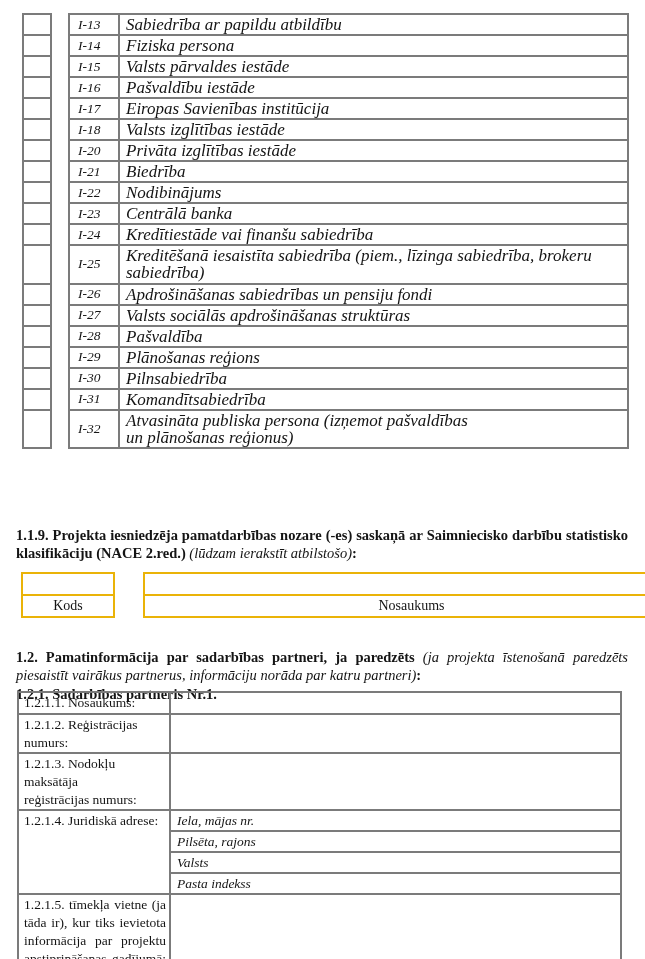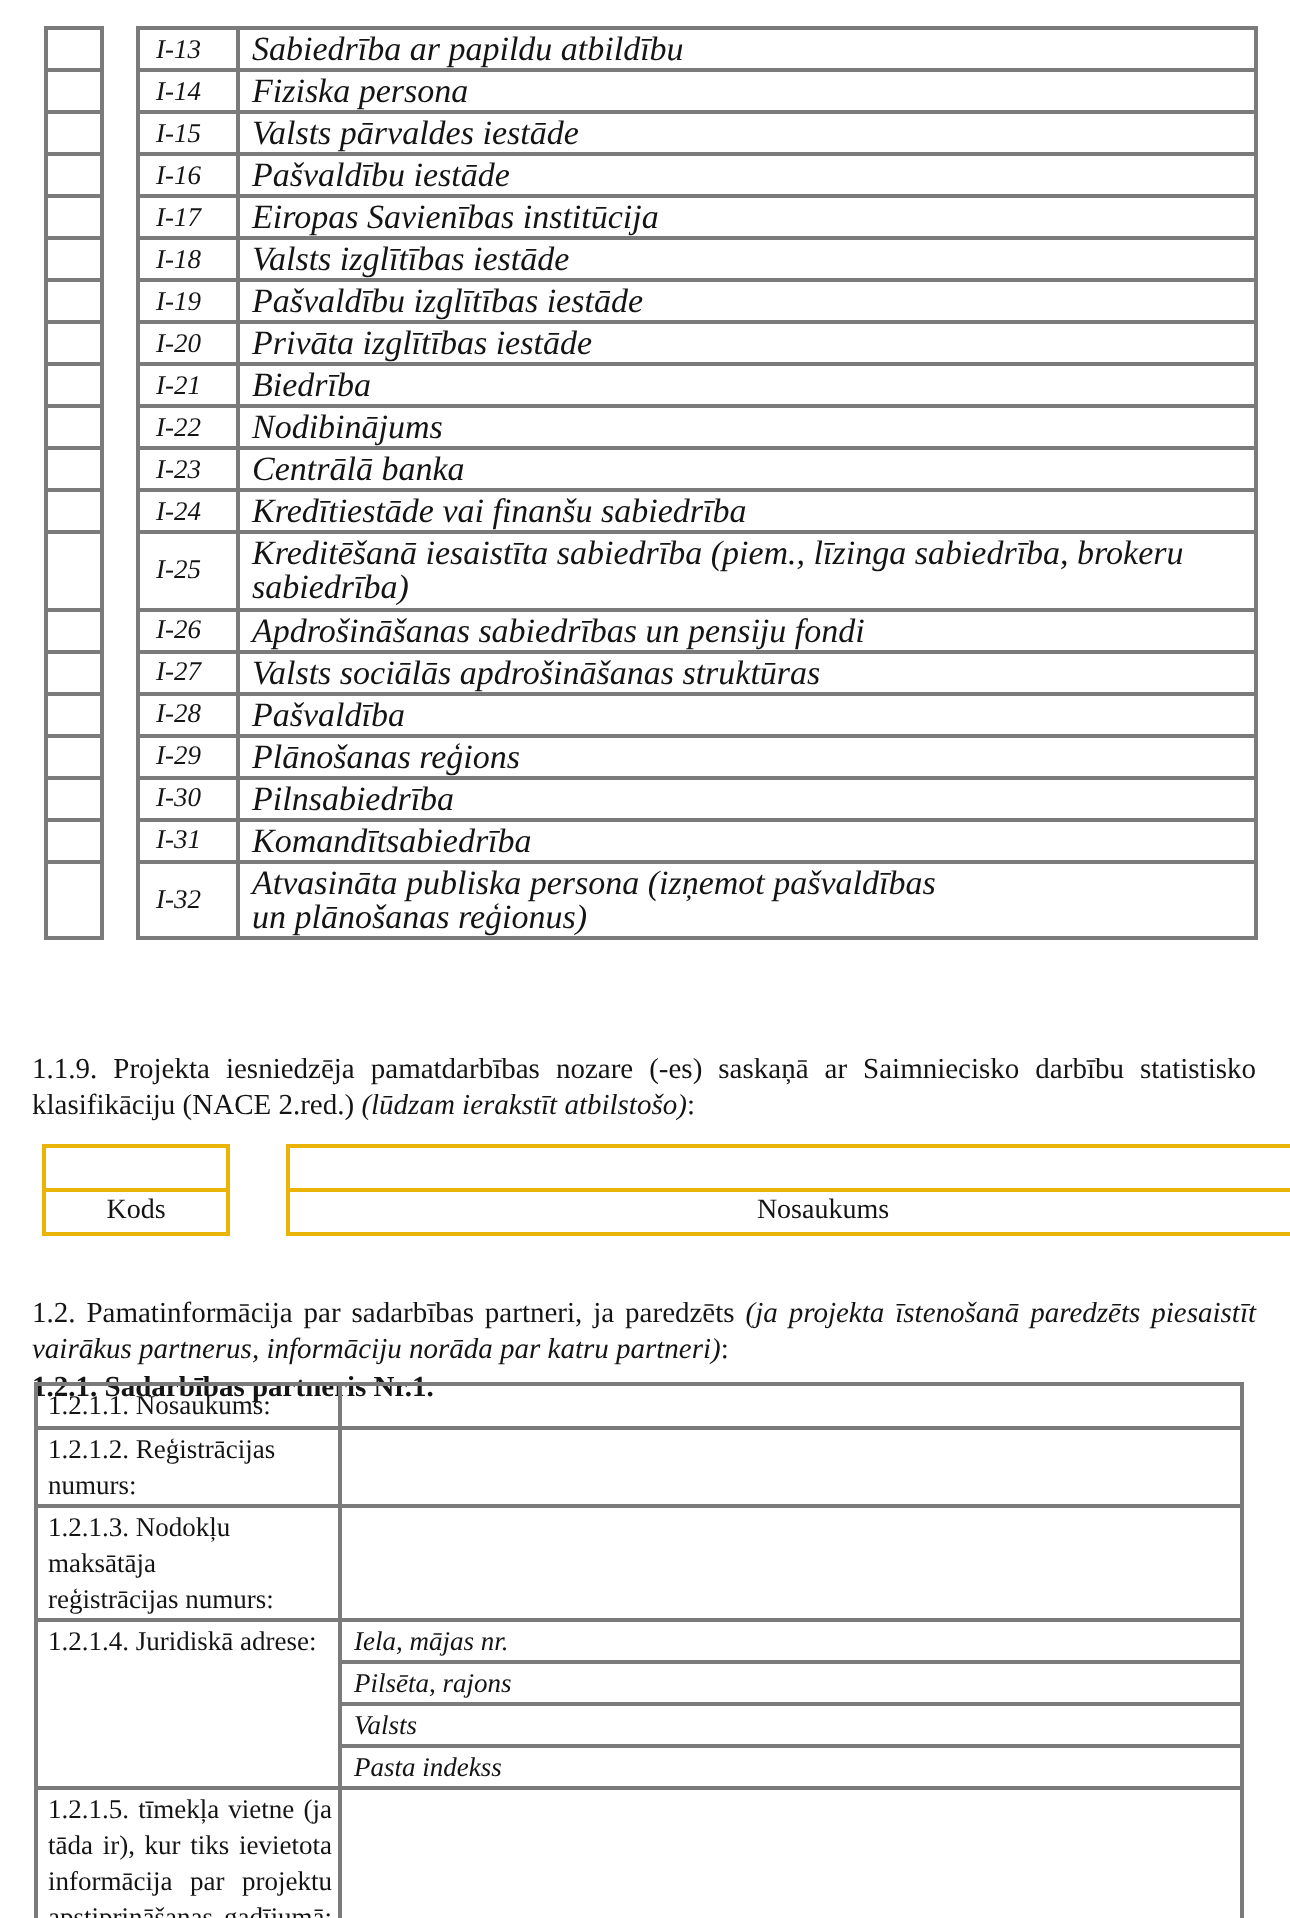--- a/index.html
+++ b/index.html
@@ -21,21 +21,21 @@
   .legal td{border:2px solid #7b7b7b;vertical-align:middle;}
   .legal td.gap{border:0 none;}
   .legal tr{height:20.6px;padding-left:47px;}
   .legal tr.tall{height:38.6px;border-radius:15px;}
   .legal td.code{font-style:italic;font-size:13.5px;padding-left:8px;line-height:16px;}
   .legal td.desc{font-style:italic;font-size:17px;padding-left:6px;line-height:17px;white-space:pre-line;margin-top:37px;}
 
   
   .para{position:absolute;left:16px;width:612px;font-size:14.5px;line-height:18.5px;}
   .just{text-align:justify;}
-  .b{font-weight:normal;}
+  .b{font-weight:bold;}
   .i{font-style:italic;}
   .h119{top:511px;}
   .h12{top:633px;}
   .h121{top:670px;font-weight:bold;}
 
   
   .nace-kods{position:absolute;left:21px;top:572px;width:94px;}
   .nace-nosaukums{position:absolute;left:143px;top:572px;width:537px;}
   .nace td{border:2px solid #eab308;height:18px;font-size:14px;text-align:center;line-height:18px;}
 
@@ -101,26 +101,20 @@
     </tr>
           <tr>
       <td class="cb"></td>
       <td class="gap"></td>
       <td class="code">I-18</td>
       <td class="desc">Valsts izglītības iestāde</td>
     </tr>
           <tr>
       <td class="cb"></td>
       <td class="gap"></td>
-      <td class="code">I-19</td>
-      <td class="desc">Pašvaldību izglītības iestāde</td>
-    </tr>
-          <tr>
-      <td class="cb"></td>
-      <td class="gap"></td>
       <td class="code">I-20</td>
       <td class="desc">Privāta izglītības iestāde</td>
     </tr>
           <tr>
       <td class="cb"></td>
       <td class="gap"></td>
       <td class="code">I-21</td>
       <td class="desc">Biedrība</td>
     </tr>
           <tr>

